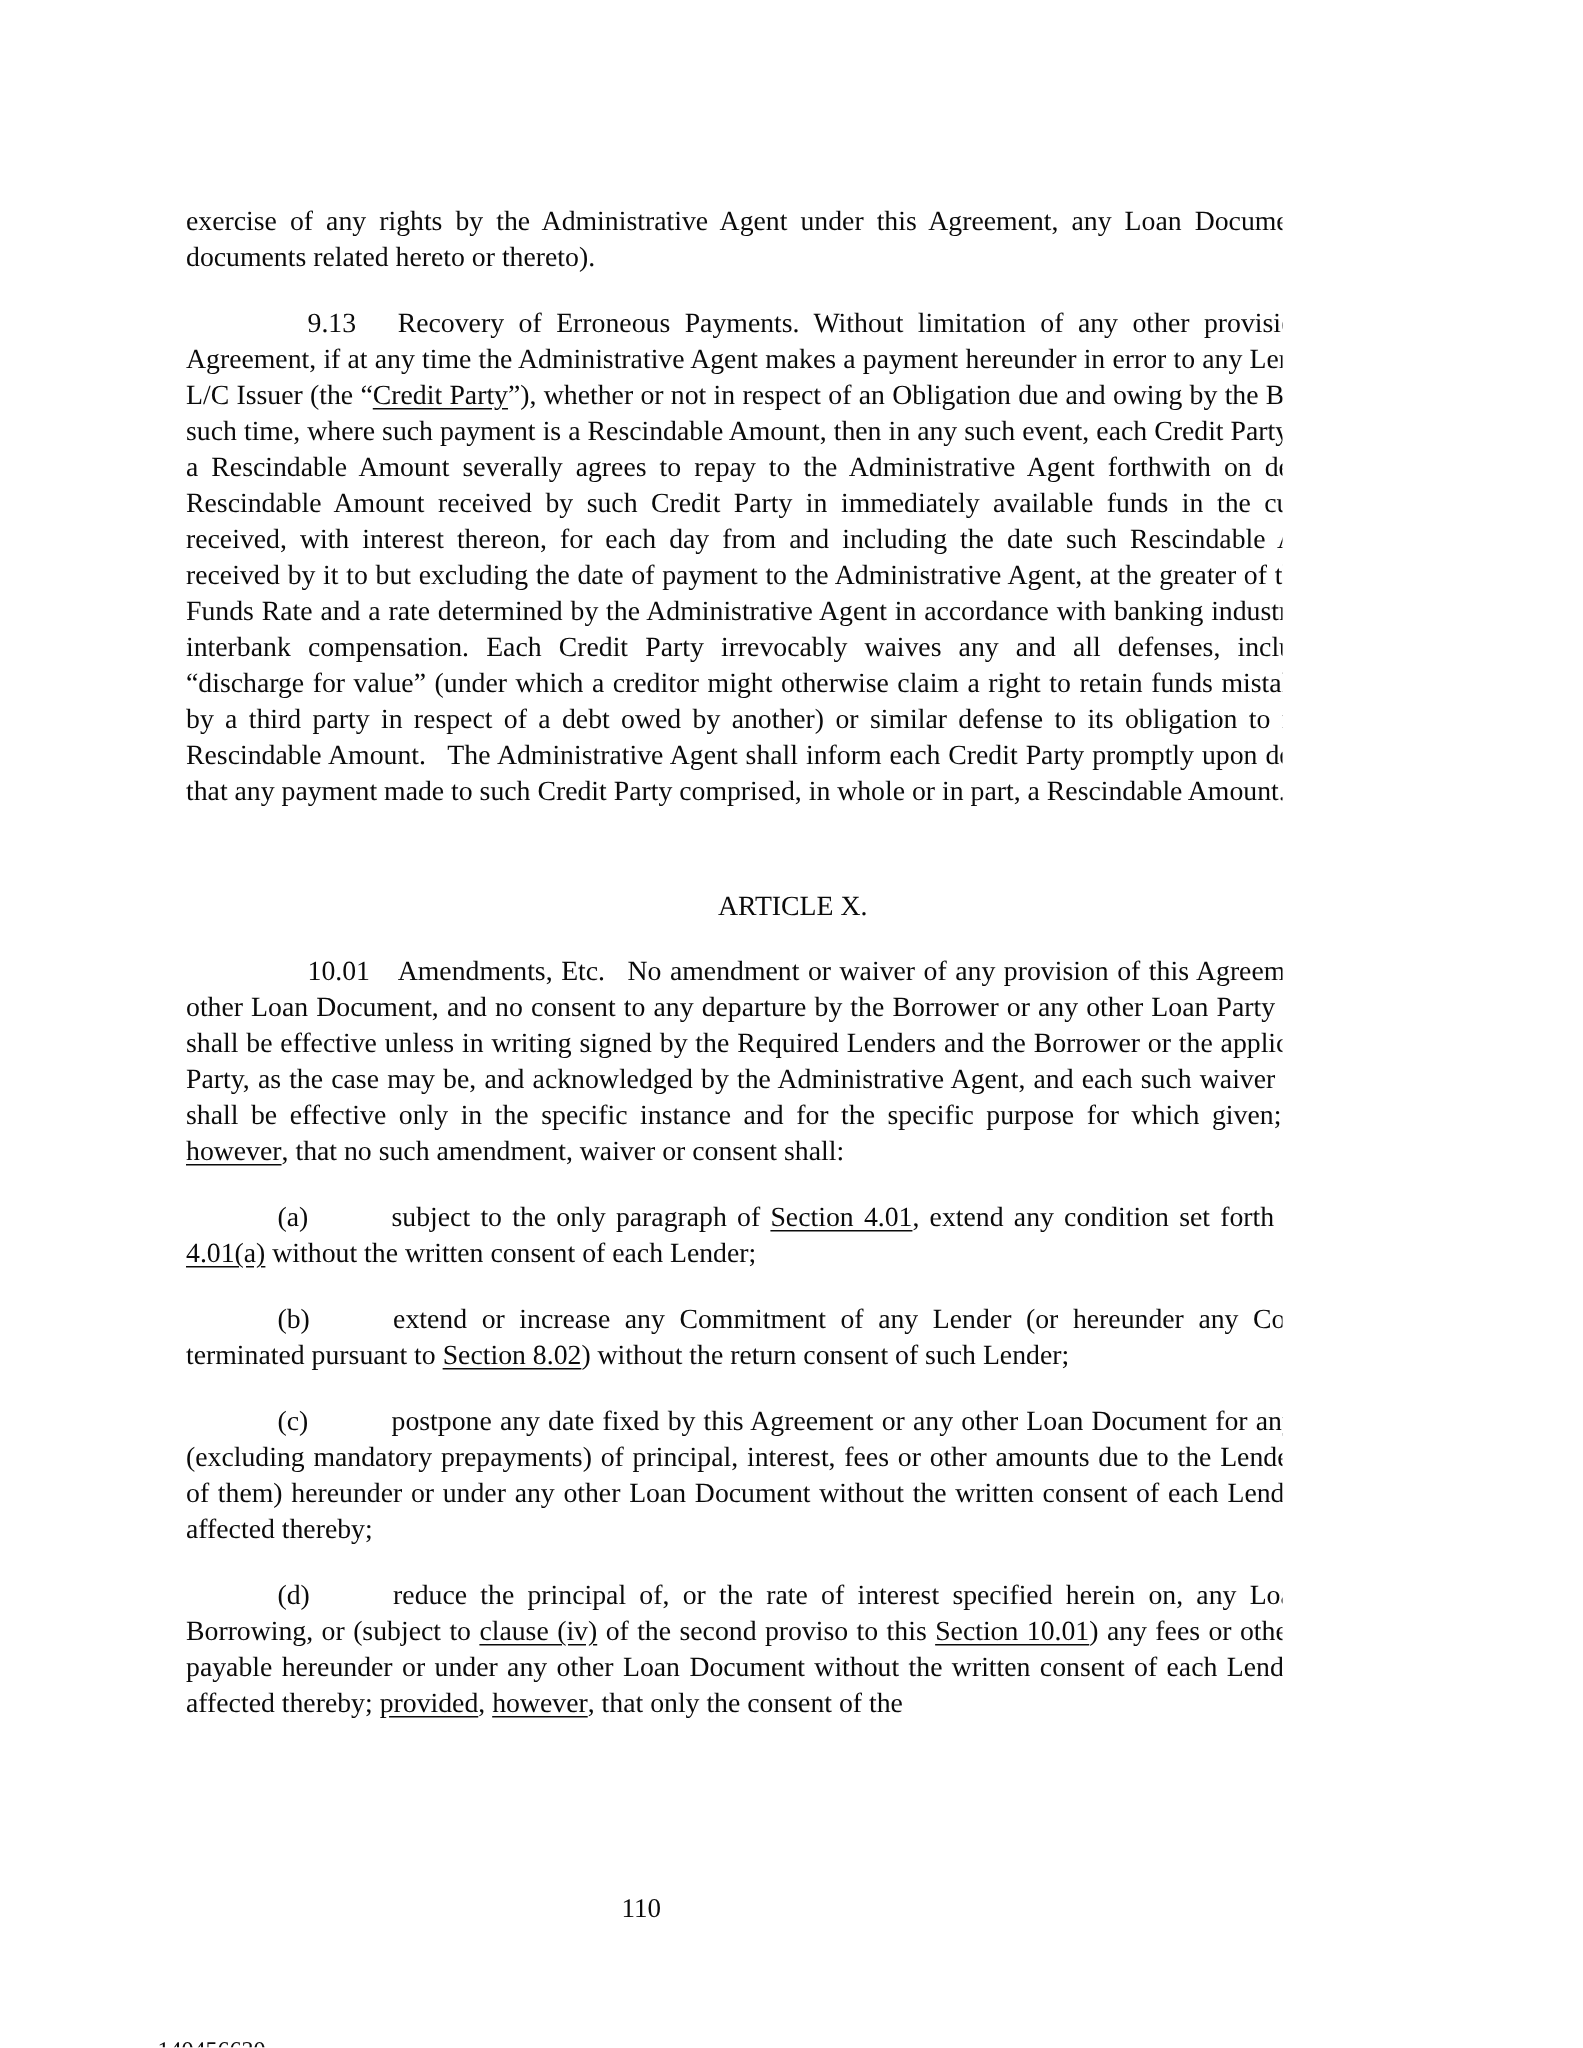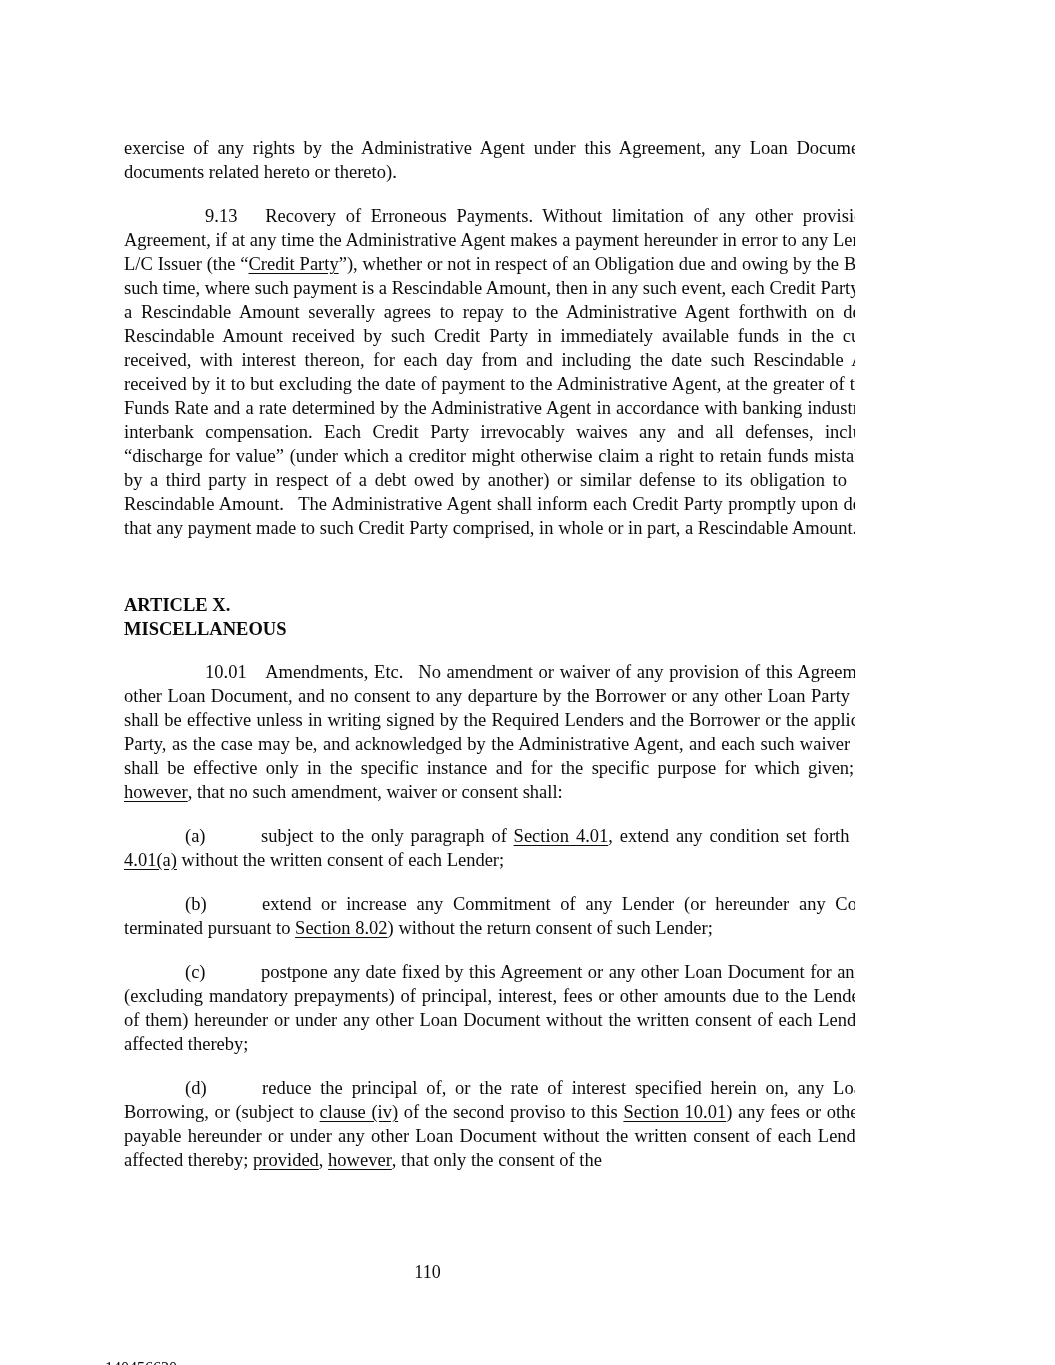--- a/index.html
+++ b/index.html
@@ -30,22 +30,22 @@
     text-justify: inter-word;
   }
   .para.indent {
     text-indent: 61px;
   }
   .para.last {
     margin-bottom: 0;
   }
   .article-heading {
     margin: 53px 0 19px 0;
-    text-align: left;
-    font-weight: 700;
+    text-align: center;
+    font-weight: 400;
     font-size: 18.5px;
     line-height: 24px;
   }
   .b { font-weight: 400; margin-left: 20px; }
   .u { text-decoration: underline; text-underline-offset: 3px; font-family: Liberation Serif, serif; }
   .page-number {
     position: absolute;
     left: 0;
     top: 1261px;
     width: 100%;
@@ -66,21 +66,20 @@
 
 <div class="page">
   <main class="content">
 
     <p class="para"><span>exercise of any rights by the Administrative Agent under this Agreement, any Loan Document or any documents related hereto or thereto).</span></p>
 
     <p class="para indent"><span class="b">9.13  Recovery of Erroneous Payments</span><span>. Without limitation of any other provision in this Agreement, if at any time the Administrative Agent makes a payment hereunder in error to any Lender or the L/C Issuer (the “</span><span class="u">Credit Party</span><span>”), whether or not in respect of an Obligation due and owing by the Borrower at such time, where such payment is a Rescindable Amount, then in any such event, each Credit Party receiving a Rescindable Amount severally agrees to repay to the Administrative Agent forthwith on demand the Rescindable Amount received by such Credit Party in immediately available funds in the currency so received, with interest thereon, for each day from and including the date such Rescindable Amount is received by it to but excluding the date of payment to the Administrative Agent, at the greater of the Federal Funds Rate and a rate determined by the Administrative Agent in accordance with banking industry rules on interbank compensation. Each Credit Party irrevocably waives any and all defenses, including any “discharge for value” (under which a creditor might otherwise claim a right to retain funds mistakenly paid by a third party in respect of a debt owed by another) or similar defense to its obligation to return any Rescindable Amount.  The Administrative Agent shall inform each Credit Party promptly upon determining that any payment made to such Credit Party comprised, in whole or in part, a Rescindable Amount.</span></p>
 
     <header class="article-heading">
       <div class="heading-line">ARTICLE X.</div>
-      <div class="heading-line">MISCELLANEOUS</div>
     </header>
 
     <p class="para indent"><span class="b">10.01 Amendments, Etc.</span><span>  No amendment or waiver of any provision of this Agreement or any other Loan Document, and no consent to any departure by the Borrower or any other Loan Party therefrom, shall be effective unless in writing signed by the Required Lenders and the Borrower or the applicable Loan Party, as the case may be, and acknowledged by the Administrative Agent, and each such waiver or consent shall be effective only in the specific instance and for the specific purpose for which given; </span><span class="u">provided</span><span>, </span><span class="u">however</span><span>, that no such amendment, waiver or consent shall:</span></p>
 
     <p class="para indent"><span>(a)   subject to the only paragraph of </span><span class="u">Section 4.01</span><span>, extend any condition set forth in </span><span class="u">Section 4.01(a)</span><span> without the written consent of each Lender;</span></p>
 
     <p class="para indent"><span>(b)   extend or increase any Commitment of any Lender (or hereunder any Commitment terminated pursuant to </span><span class="u">Section 8.02</span><span>) without the return consent of such Lender;</span></p>
 
     <p class="para indent"><span>(c)   postpone any date fixed by this Agreement or any other Loan Document for any payment (excluding mandatory prepayments) of principal, interest, fees or other amounts due to the Lenders (or any of them) hereunder or under any other Loan Document without the written consent of each Lender directly affected thereby;</span></p>
 

